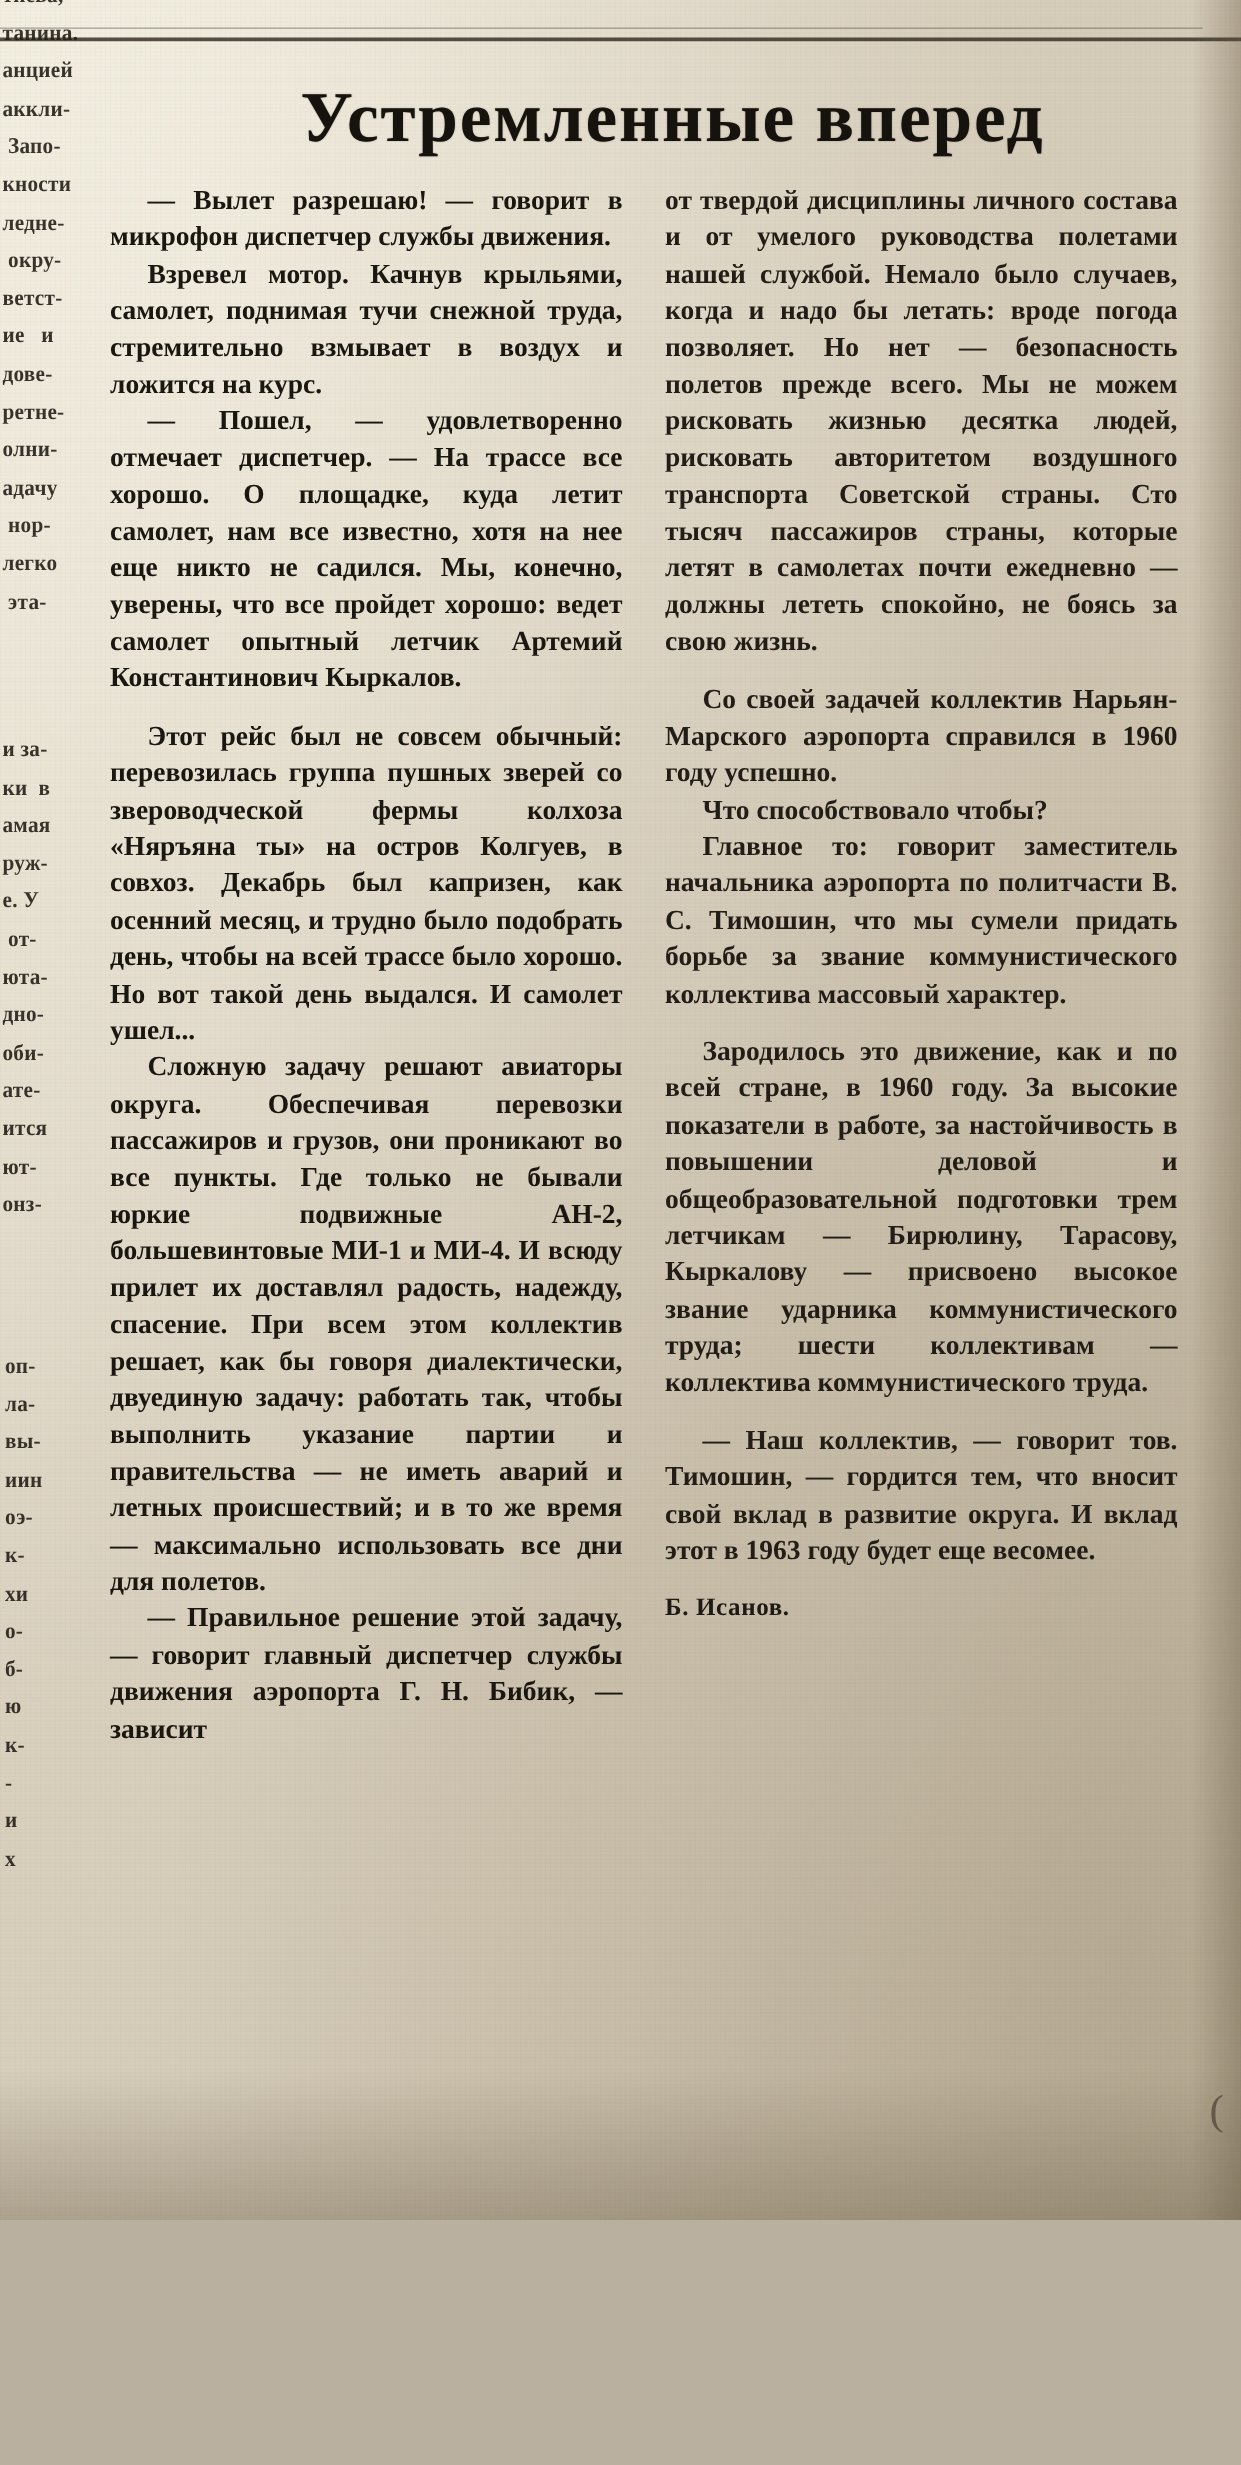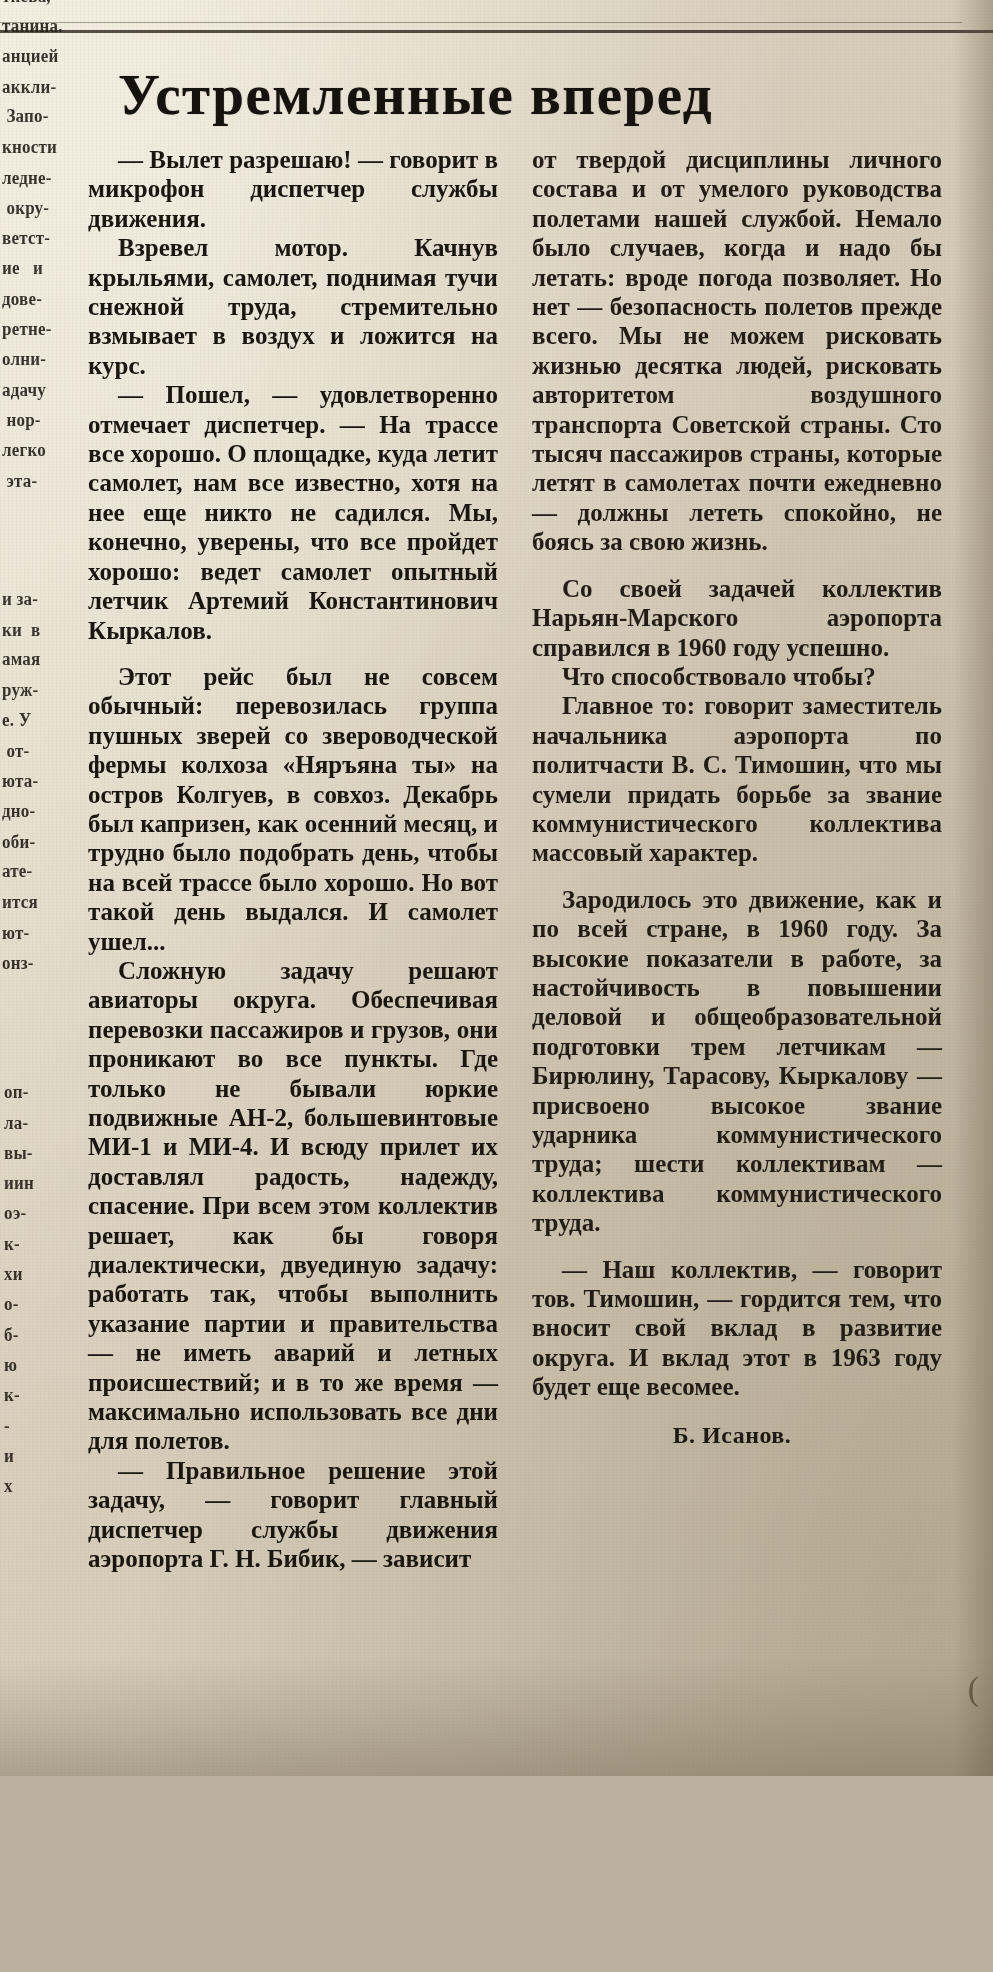--- a/index.html
+++ b/index.html
@@ -73,50 +73,51 @@
   .article {
     position: absolute;
     left: 88px;
     top: 40px;
     width: 870px;
   }
   .headline {
     font-size: 57px;
     font-weight: 700;
     letter-spacing: 1.5px;
+    text-align: center;
     margin: 22px 0 18px 0;
     padding-left: 30px;
     color: #16120d;
     text-shadow: 0 0 1px rgba(40,32,22,0.5);
   }
   .columns {
     display: flex;
     gap: 34px;
     align-items: flex-start;
   }
   .col {
     width: 410px;
   }
   .col p {
     margin: 0 0 0 0;
-    font-size: 25px;
+    font-size: 22px;
     line-height: 29.4px;
     text-align: justify;
     text-justify: inter-word;
     font-weight: 700;
     color: #1c1812;
     text-indent: 30px;
     hyphens: auto;
   }
   .col p + p { margin-top: 0px; }
   .col p.gap { margin-top: 17px; }
   .signature {
     margin-top: 20px;
-    text-align: center;
-    font-size: 24px;
+    text-align: left;
+    font-size: 20px;
     font-weight: 700;
     letter-spacing: 0.5px;
     padding-right: 10px;
   }
   .col-left p { color: #1a1610; }
   .col-right p { color: #221d16; }
 
   .edge-shadow {
     position:absolute;
     right: 0; top: 0; width: 40px; height: 1972px;

